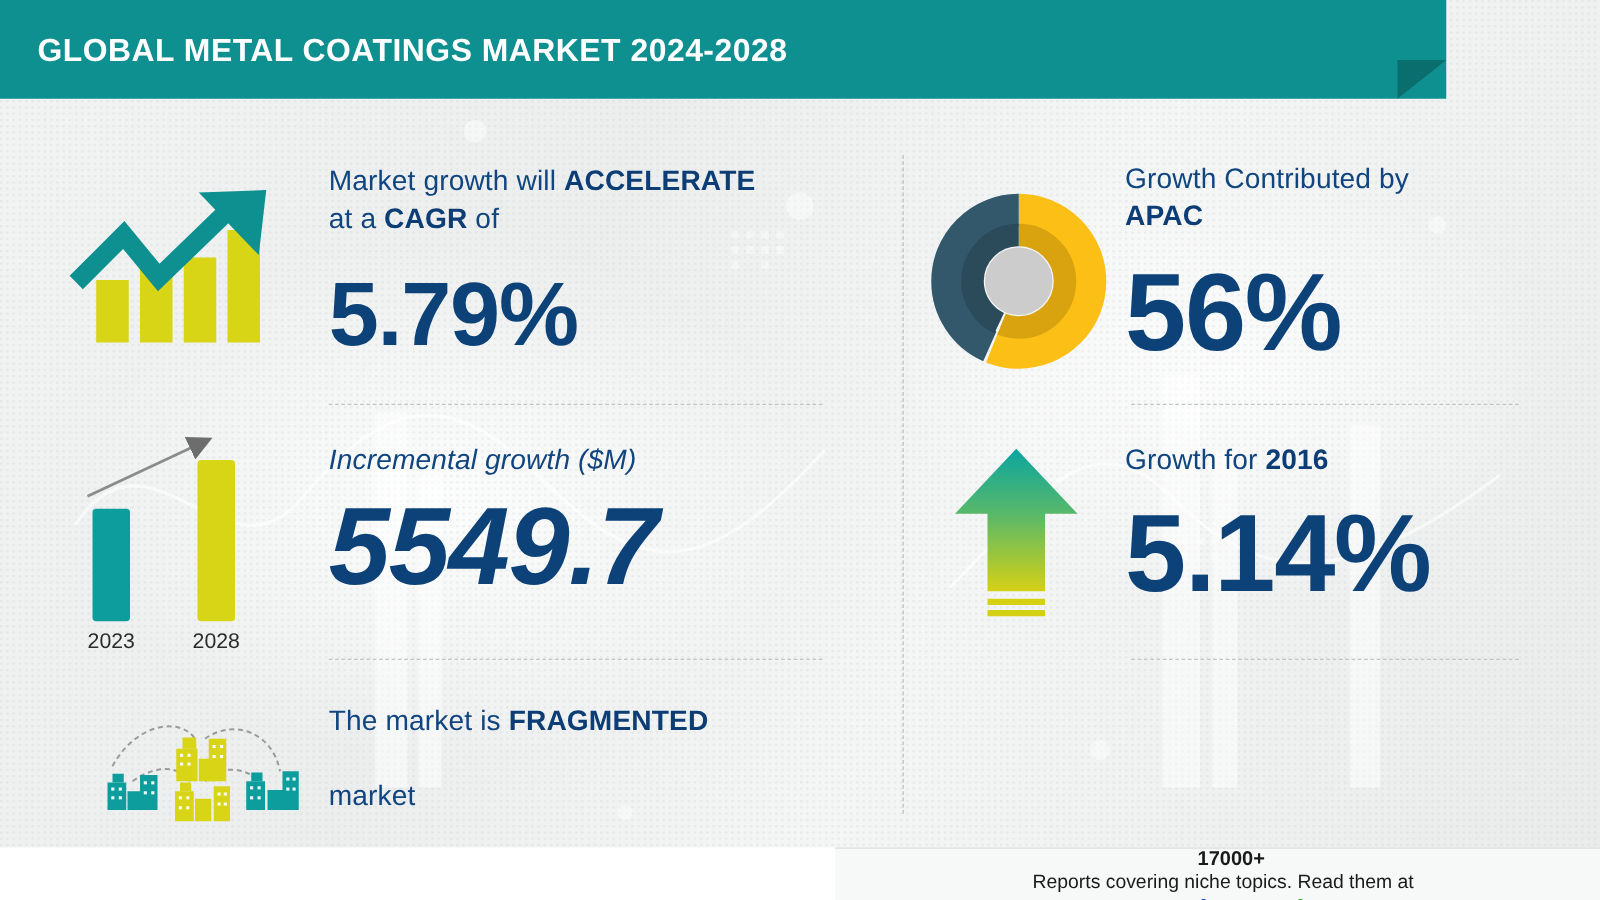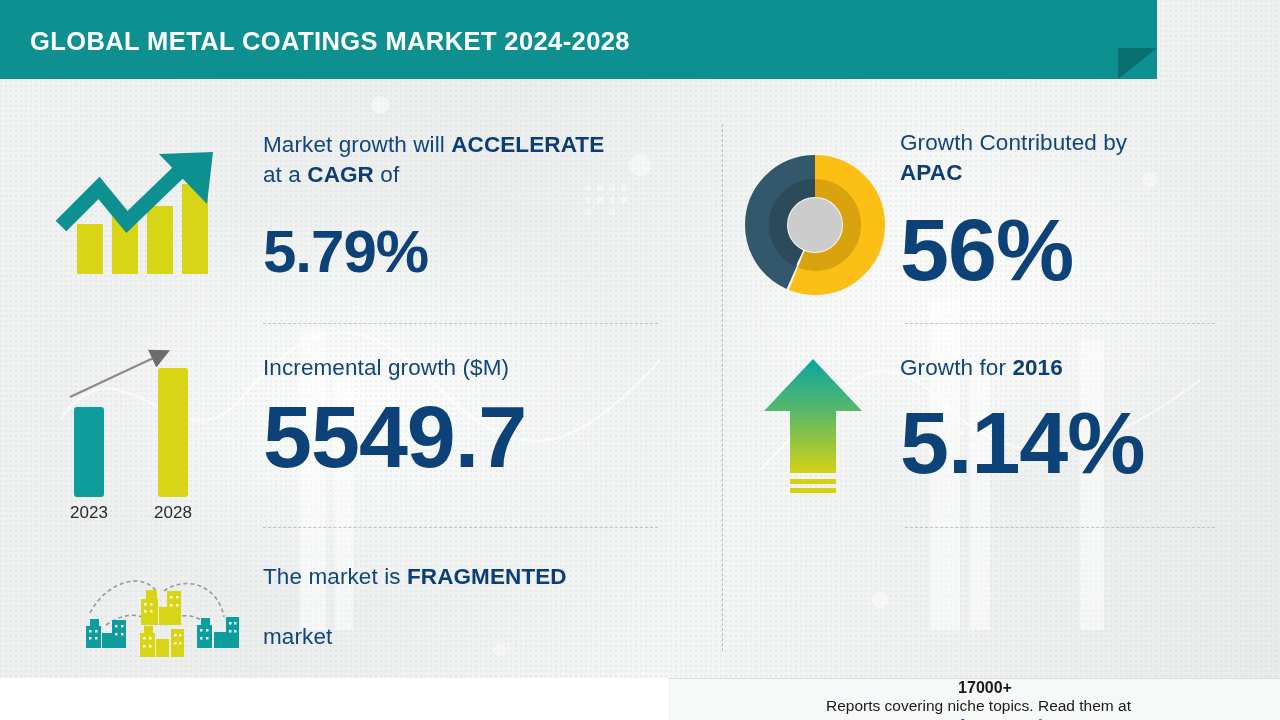--- a/index.html
+++ b/index.html
@@ -246,40 +246,40 @@
           <rect x="127" y="36" width="26" height="90" fill="#d8d416"></rect>
           <path d="M6 78 L44 40 L72 74 L132 16" stroke="#0e9090" stroke-width="15" fill="none" stroke-linejoin="miter" stroke-linecap="butt"></path>
           <path d="M104 6 L158 4 L152 56 Z" fill="#0e9090"></path>
         </svg>
       </div>
       <div class="text-slot" style="left:223px; top:20px; width:420px;">
         <div class="caption">
           <span>Market growth will </span><b>ACCELERATE</b><br>
           <span>at a </span><b>CAGR</b><span> of</span>
         </div>
-        <div class="bignum" style="margin-top:22px; font-size:60px;">5.79%</div>
+        <div class="bignum" style="margin-top:22px; font-size:72px;">5.79%</div>
       </div>
     </div>
 
     <div class="block" id="blk-incr">
       <div class="icon-slot" style="left:18px; top:10px;">
         <svg width="165" height="190" viewBox="0 0 165 190">
           <defs>
             <marker id="arrhead" markerWidth="9" markerHeight="9" refX="6" refY="4.5" orient="auto">
               <path d="M0,0 L9,4.5 L0,9 z" fill="#6d6d6d"></path>
             </marker>
           </defs>
           <line x1="12" y1="62" x2="106" y2="18" stroke="#8b8b8b" stroke-width="2.2" marker-end="url(#arrhead)"></line>
           <rect x="16" y="72" width="30" height="90" rx="3" fill="#0e9d9d"></rect>
           <rect x="100" y="33" width="30" height="129" rx="3" fill="#d8d416"></rect>
           <text x="31" y="183" font-family="Liberation Sans, sans-serif" font-size="17" fill="#2b2b2b" text-anchor="middle">2023</text>
           <text x="115" y="183" font-family="Liberation Sans, sans-serif" font-size="17" fill="#2b2b2b" text-anchor="middle">2028</text>
         </svg>
       </div>
-      <div class="text-slot" style="left:223px; top:28px; width:420px;">
+      <div class="text-slot" style="left:223px; top:28px; width:420px;font-style:italic;">
         <div class="caption">Incremental growth ($M)</div>
         <div class="bignum" style="margin-top:14px; font-size:88px;">5549.7</div>
       </div>
     </div>
 
     <div class="block" id="blk-frag">
       <div class="icon-slot" style="left:28px; top:33px;">
         <svg width="175" height="100" viewBox="0 0 175 100">
           <g stroke="#9a9a9a" stroke-width="1.6" fill="none" stroke-dasharray="4 3">
             <path d="M22 50 C 40 16, 76 10, 88 28"></path>

